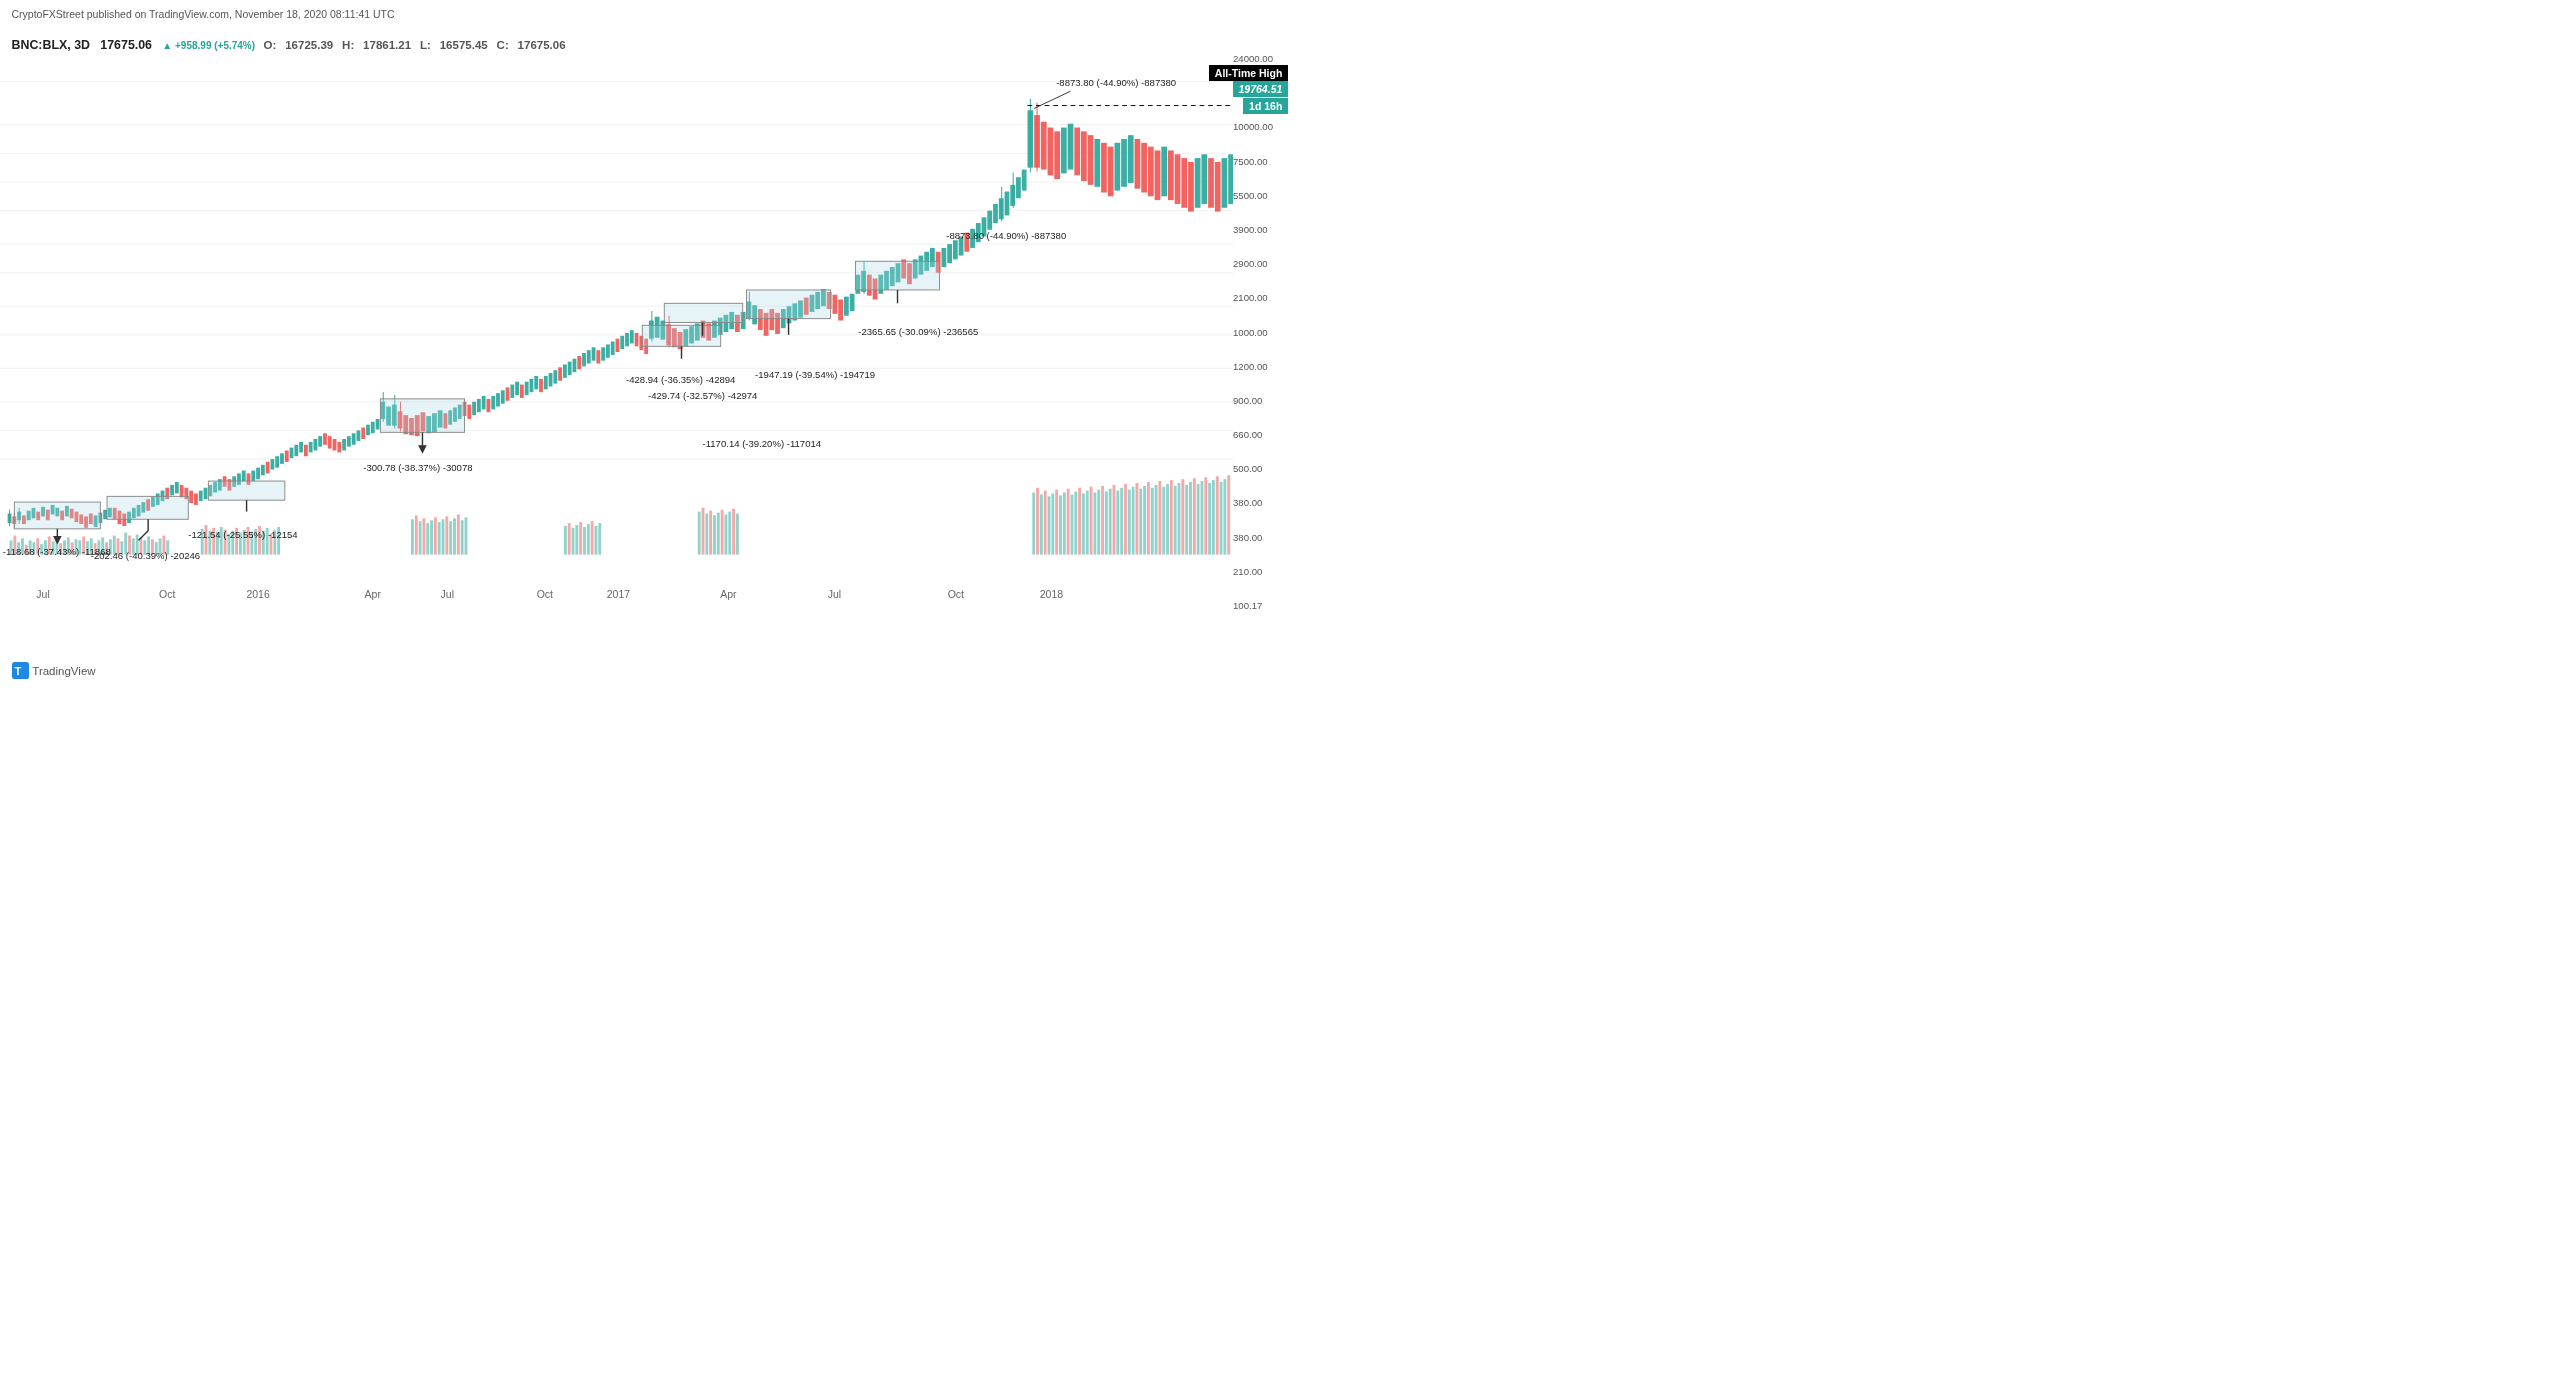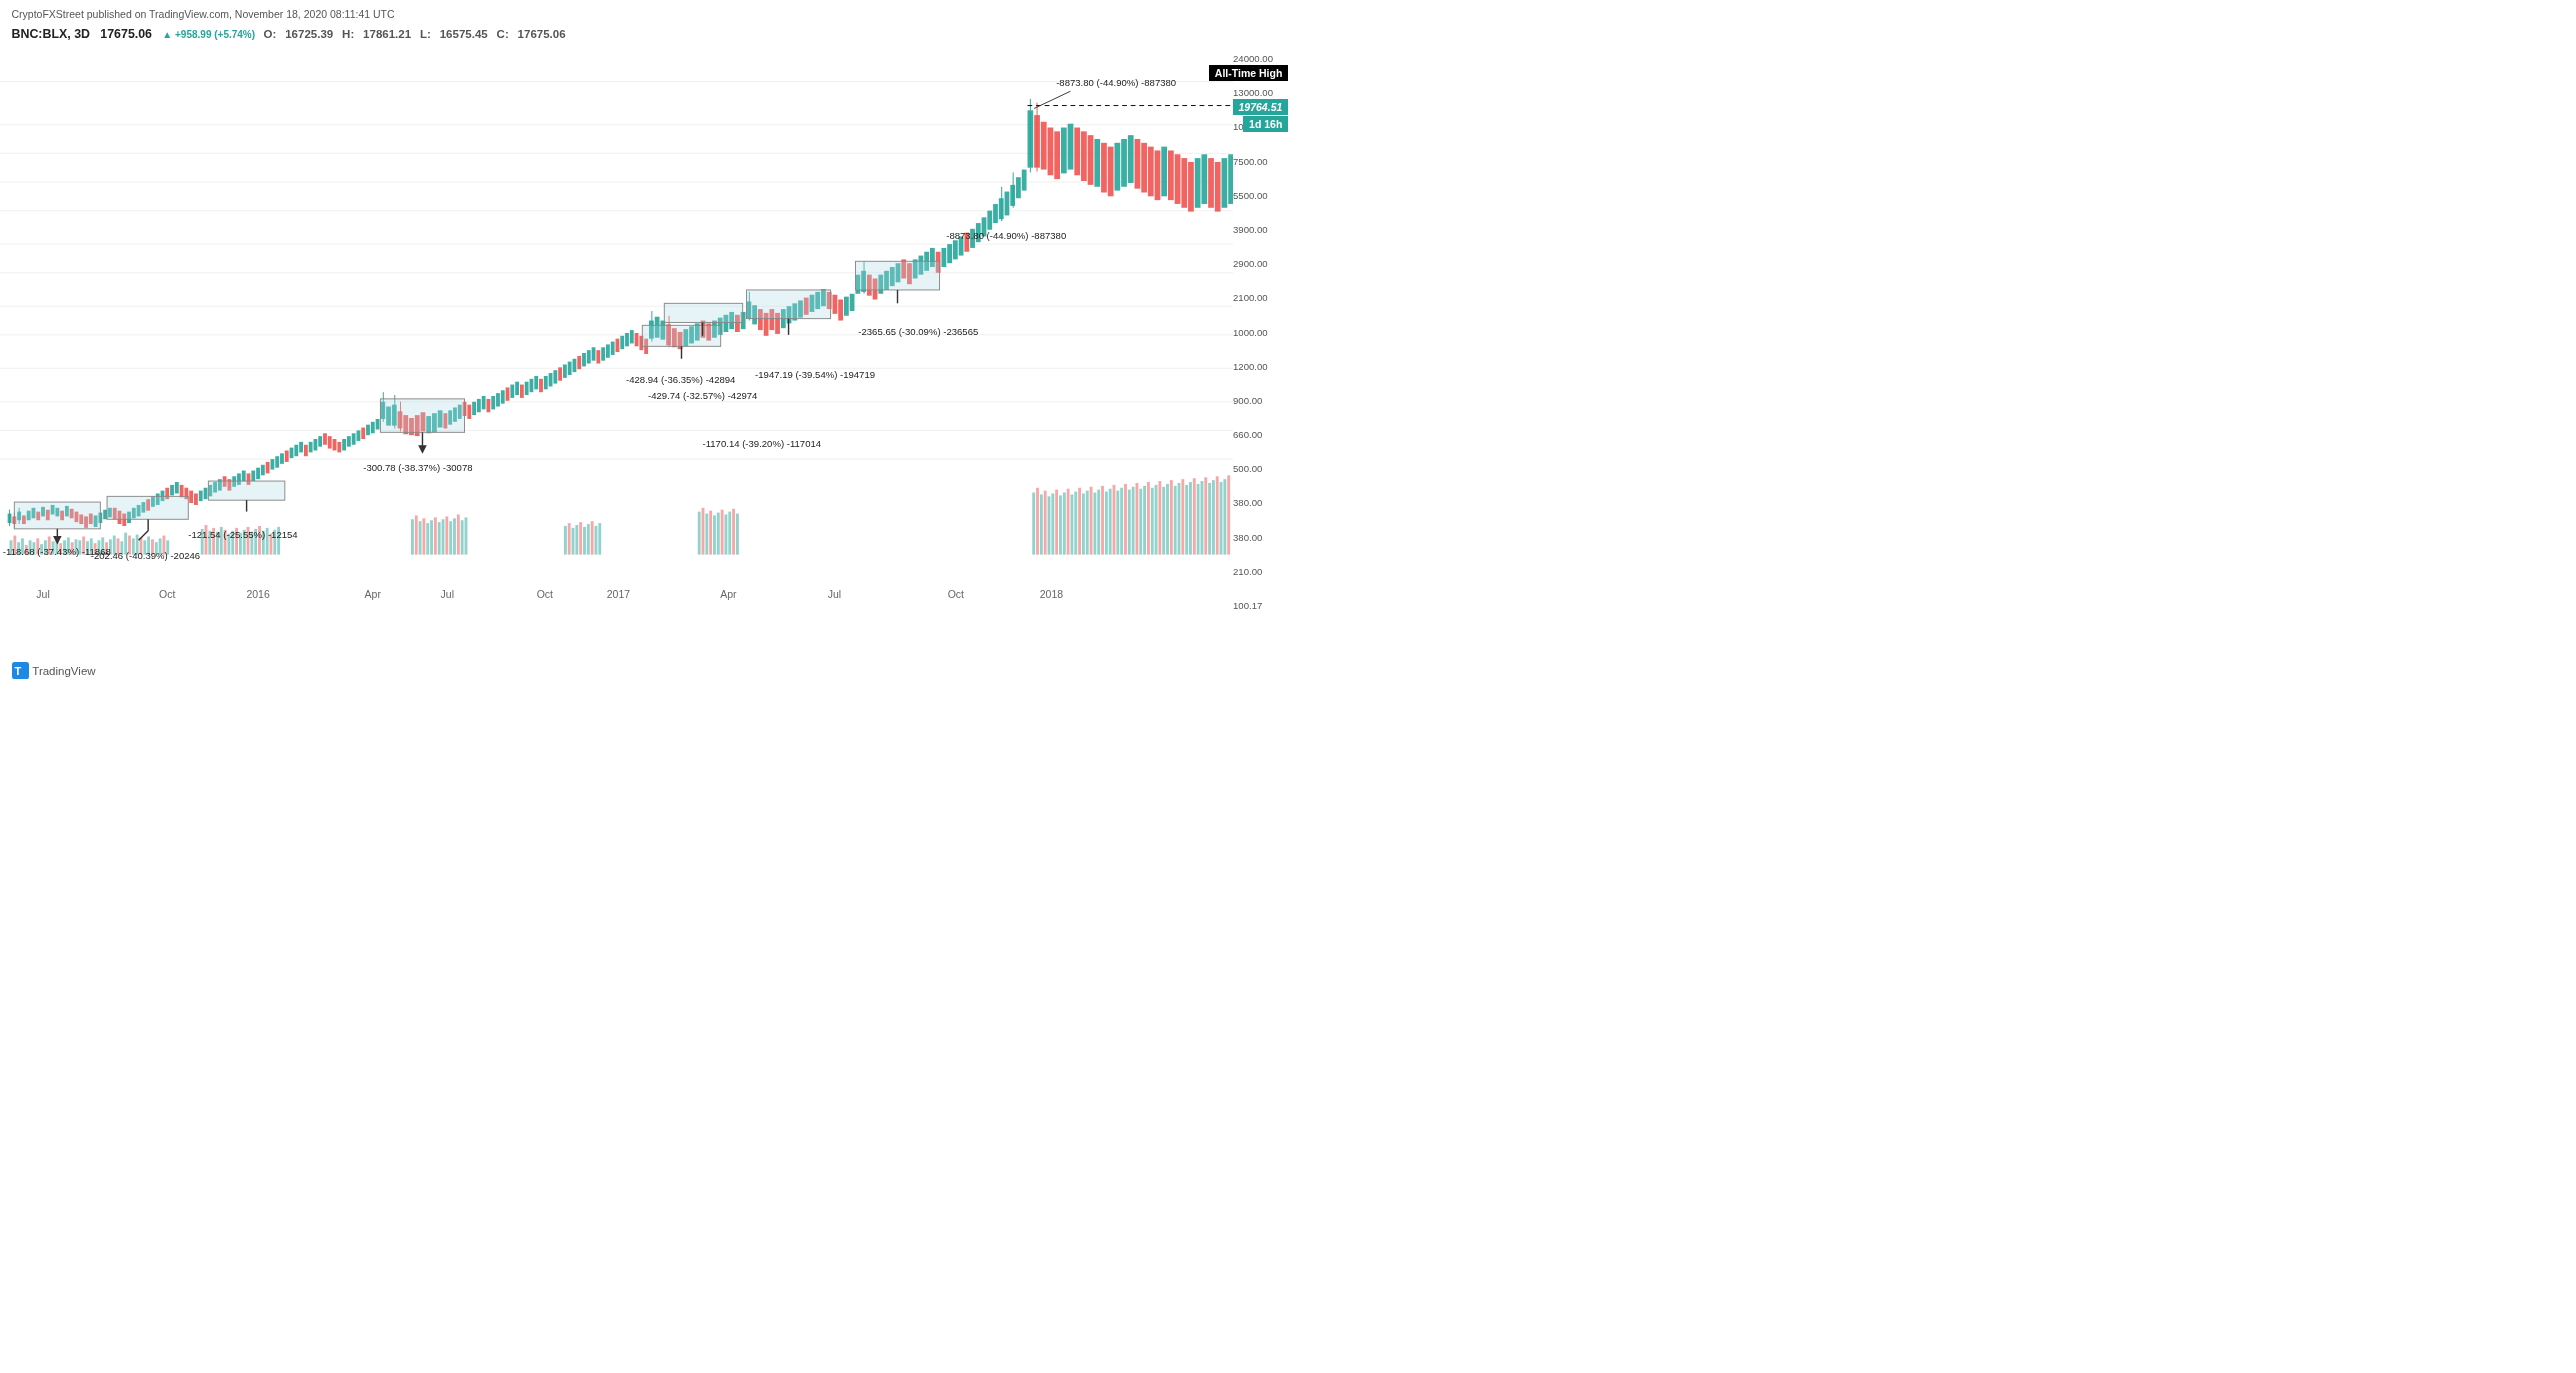--- a/index.html
+++ b/index.html
@@ -18,21 +18,21 @@
     }
     .chart-header {
       position: absolute;
       top: 7.6px;
       left: 11.5px;
       z-index: 10;
     }
     .header-line1 {
       font-size: 10.5px;
       color: #555;
-      margin-bottom: 7px;
+      margin-bottom: 18px;
     }
     .header-line2 {
       font-size: 12.4px;
       font-weight: 700;
       color: #222;
     }
     .header-line2 .change-up {
       color: #26a69a;
       font-size: 10px;
     }
@@ -50,21 +50,21 @@
       display: flex;
       flex-direction: column;
       align-items: flex-end;
     }
     .all-time-high-label {
       background: #000;
       color: #fff;
       font-size: 10.5px;
       font-weight: 700;
       padding: 1.9px 5.7px;
-      margin-bottom: 18px;
+      margin-bottom: 0;
     }
     .price-badge {
       background: #26a69a;
       color: #fff;
       font-size: 10.5px;
       font-weight: 700;
       padding: 1.9px 5.7px;
       font-style: italic;
     }
     .timeframe-badge {

